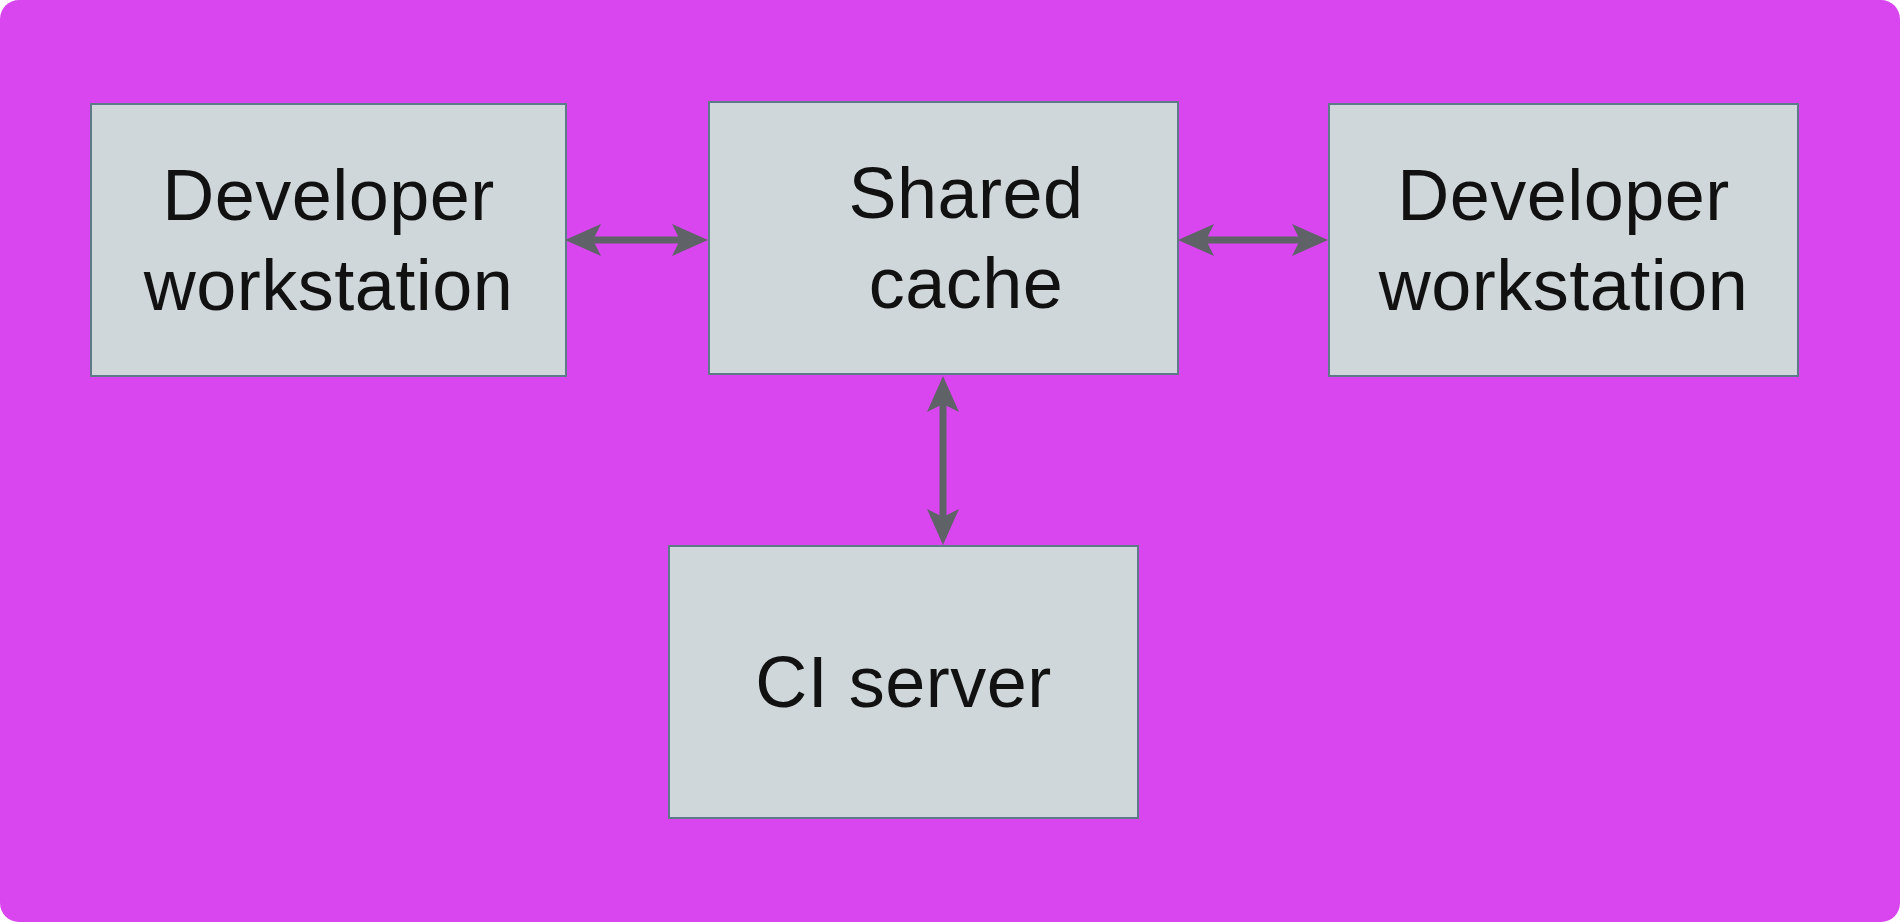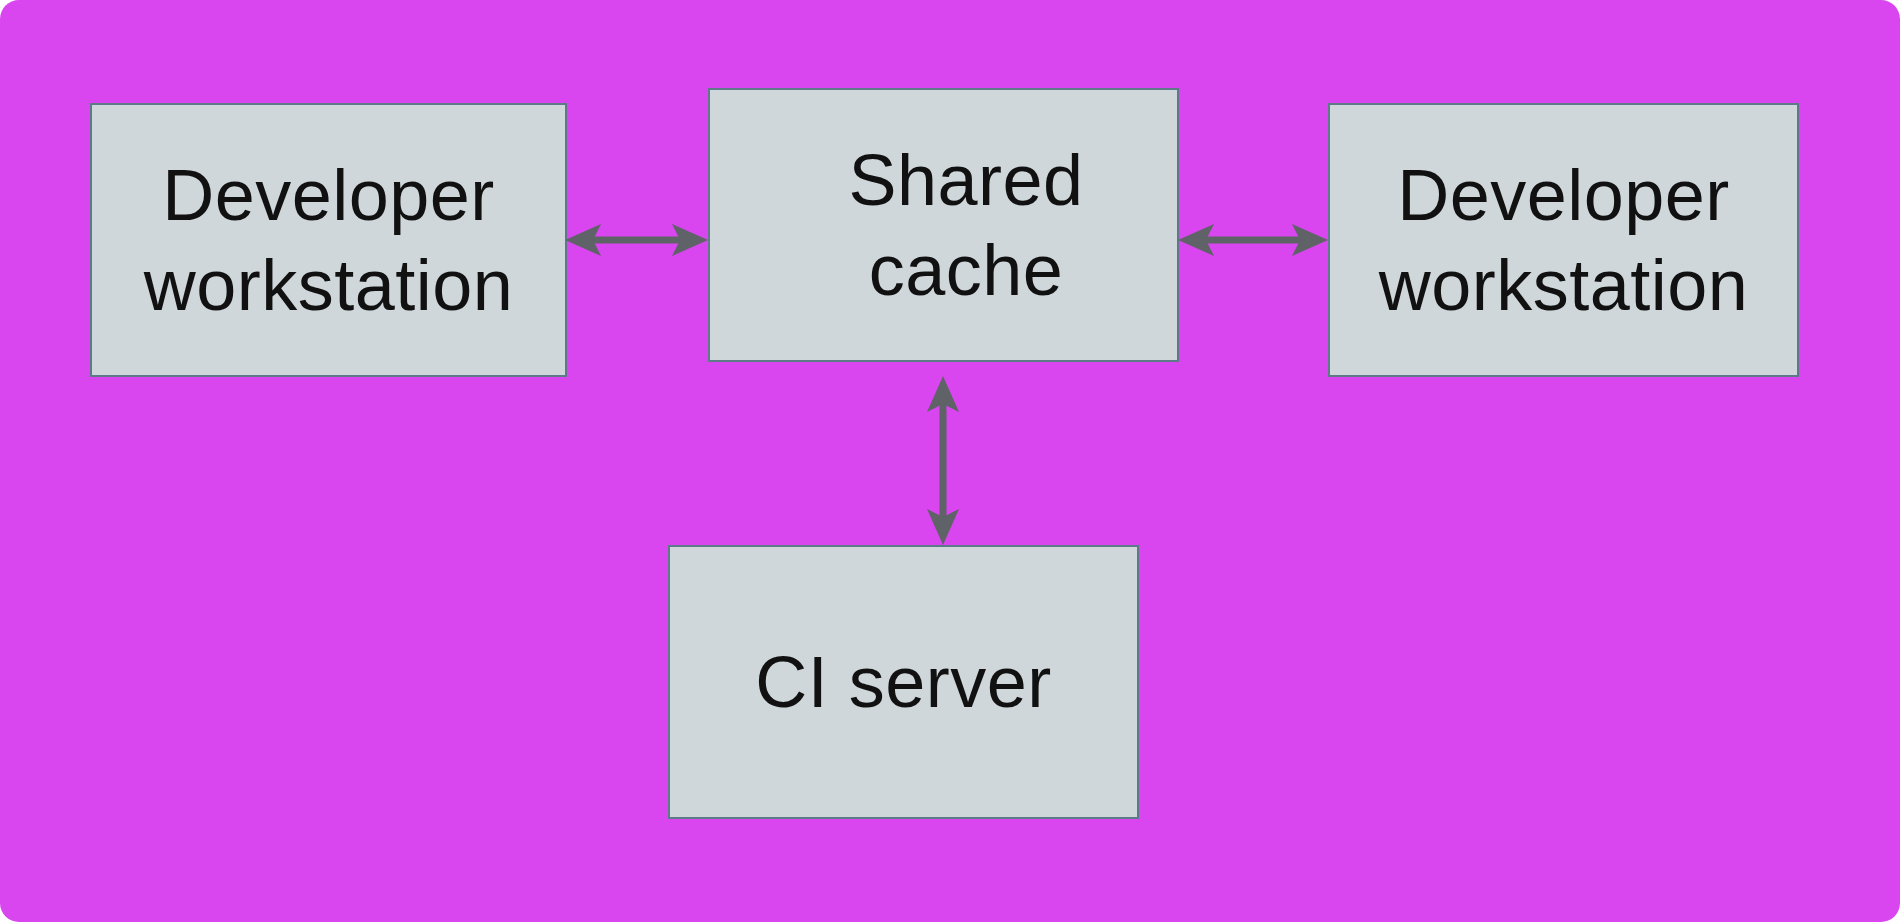--- a/index.html
+++ b/index.html
@@ -27,21 +27,21 @@
     text-align: center;
   }
   .node-label {
     font-size: 72px;
     line-height: 90px;
     color: #111111;
     white-space: pre-line;
     letter-spacing: 0.5px;
   }
   #node-dev-left   { left: 90px;   top: 103px; width: 477px; height: 274px; }
-  #node-shared     { left: 708px;  top: 88px; width: 471px; height: 274px; padding-left: 45px; }
+  #node-shared     { left: 708px;  top: 101px; width: 471px; height: 274px; padding-left: 45px; }
   #node-dev-right  { left: 1328px; top: 103px; width: 471px; height: 274px; }
   #node-ci         { left: 668px;  top: 545px; width: 471px; height: 274px; }
 
   .arrow { position: absolute; }
   #arrow-left     { left: 564px;  top: 219px; }
   #arrow-right    { left: 1177px; top: 219px; }
   #arrow-vertical { left: 922px;  top: 375px; }
 </style>
 </head>
 <body>

